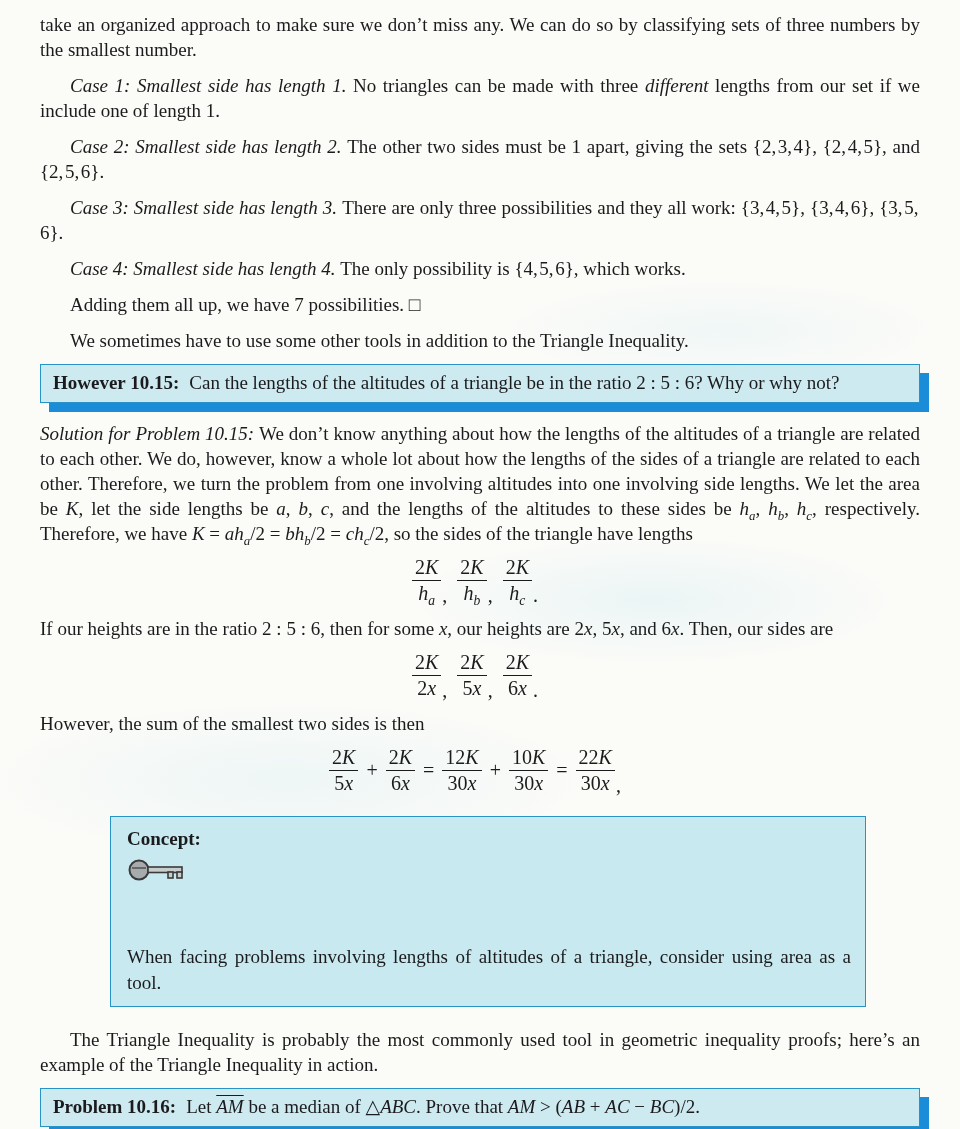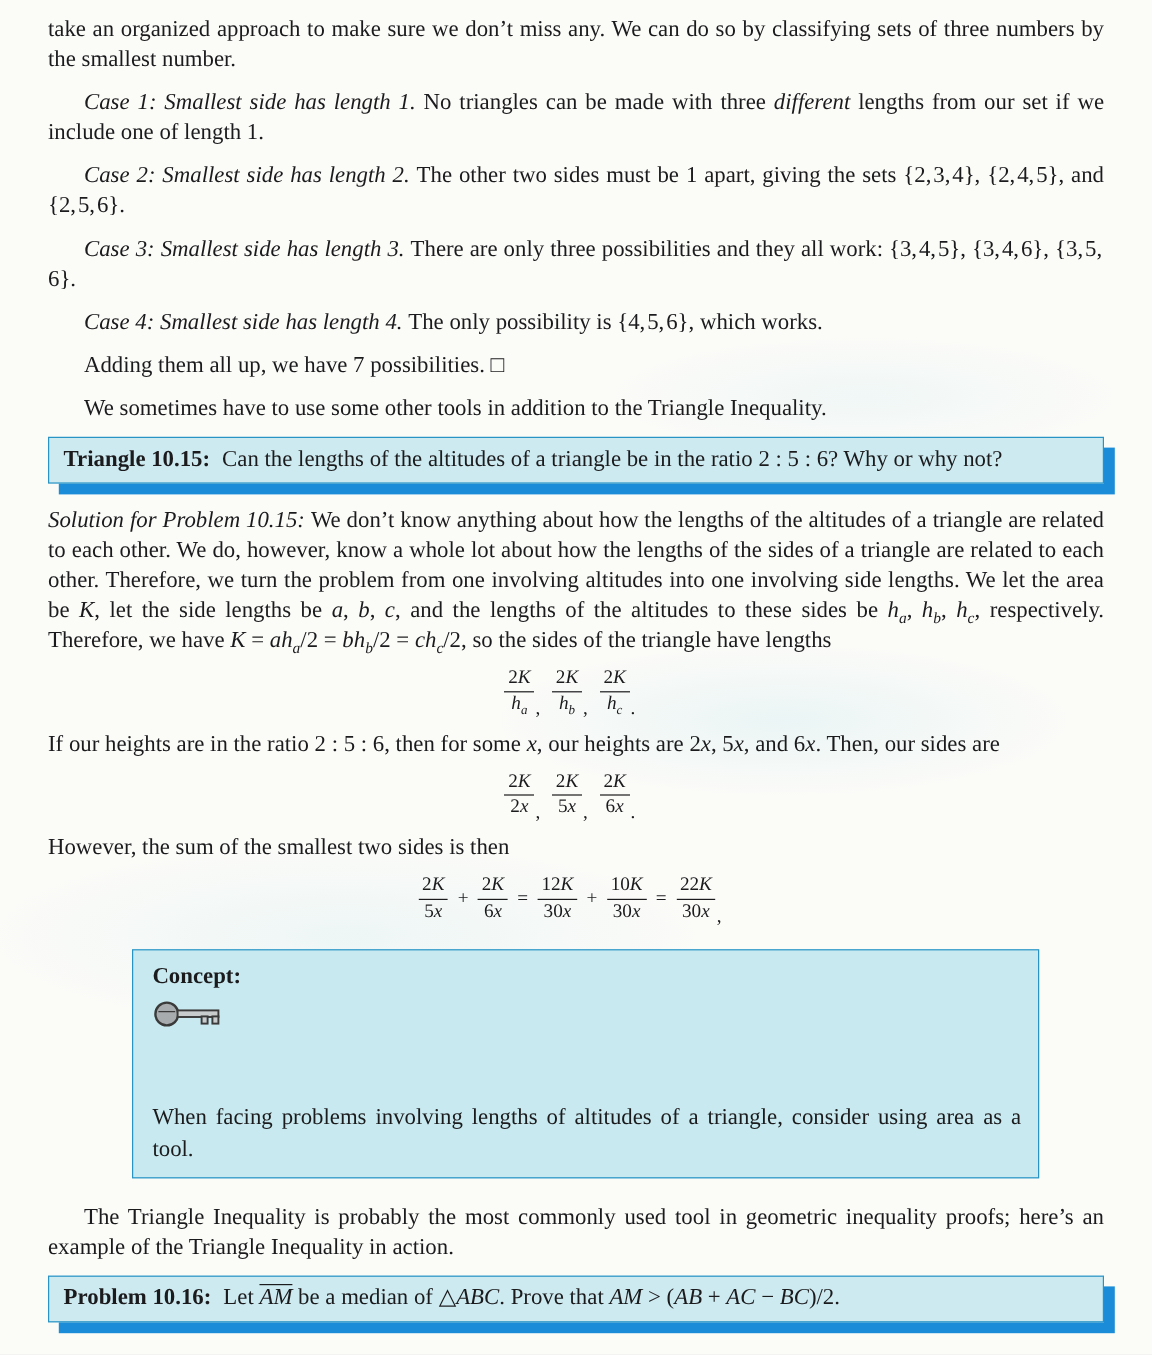--- a/index.html
+++ b/index.html
@@ -31,21 +31,21 @@
     border:1.5px solid #2894c6;
     box-shadow:9px 9px 0 0 #1b8cd8;
     padding:5px 12px 6px 12px;
     margin:4px 0 18px 0;
     line-height:26px;
   }
   .pbox .plabel{font-weight:bold;margin-right:10px;}
   .eq{
     text-align:center;
     margin:10px 0 12px 0;
-    font-size:16px;
+    font-size:20px;
     line-height:normal;
   }
   .frac{display:inline-block;vertical-align:middle;text-align:center;line-height:1.05;}
   .frac .num{display:block;padding:0 3px 2px 3px;border-bottom:1.6px solid #1b1b1d;}
   .frac .den{display:block;padding:2px 3px 0 3px;}
   .op{display:inline-block;vertical-align:middle;margin:0 8px;}
   .op.low{margin:0 10px 0 1px;transform:translateY(15px);}
   sub{font-size:0.68em;line-height:0;}
   .ovl{text-decoration:overline;}
   .concept-box{
@@ -77,21 +77,21 @@
   <p class="ind"><span class="lead">Case 2: Smallest side has length 2.</span><span>The other two sides must be 1 apart, giving the sets {2, 3, 4}, {2, 4, 5}, and {2, 5, 6}.</span></p>
 
   <p class="ind"><span class="lead">Case 3: Smallest side has length 3.</span><span>There are only three possibilities and they all work: {3, 4, 5}, {3, 4, 6}, {3, 5, 6}.</span></p>
 
   <p class="ind"><span class="lead">Case 4: Smallest side has length 4.</span><span>The only possibility is {4, 5, 6}, which works.</span></p>
 
   <p class="ind">Adding them all up, we have 7 possibilities. □</p>
 
   <p class="ind">We sometimes have to use some other tools in addition to the Triangle Inequality.</p>
 
-  <div class="pbox"><span class="plabel">Triangle 10.15:</span><span>Can the lengths of the altitudes of a triangle be in the ratio 2 : 5 : 6?  Why or why not?</span></div>
+  <div class="pbox"><span class="plabel">However 10.15:</span><span>Can the lengths of the altitudes of a triangle be in the ratio 2 : 5 : 6?  Why or why not?</span></div>
 
   <p><span class="lead">Solution for Problem 10.15:</span><span>We don’t know anything about how the lengths of the altitudes of a triangle are related to each other.  We do, however, know a whole lot about how the lengths of the sides of a triangle are related to each other.  Therefore, we turn the problem from one involving altitudes into one involving side lengths.  We let the area be <i>K</i>, let the side lengths be <i>a</i>, <i>b</i>, <i>c</i>, and the lengths of the altitudes to these sides be <i>h<sub>a</sub></i>, <i>h<sub>b</sub></i>, <i>h<sub>c</sub></i>, respectively.  Therefore, we have <i>K</i> = <i>ah<sub>a</sub></i>/2 = <i>bh<sub>b</sub></i>/2 = <i>ch<sub>c</sub></i>/2, so the sides of the triangle have lengths</span></p>
 
   <div class="eq"><span class="frac"><span class="num">2<i>K</i></span><span class="den"><i>h<sub>a</sub></i></span></span><span class="op low">,</span><span class="frac"><span class="num">2<i>K</i></span><span class="den"><i>h<sub>b</sub></i></span></span><span class="op low">,</span><span class="frac"><span class="num">2<i>K</i></span><span class="den"><i>h<sub>c</sub></i></span></span><span class="op low">.</span></div>
 
   <p>If our heights are in the ratio 2 : 5 : 6, then for some <i>x</i>, our heights are 2<i>x</i>, 5<i>x</i>, and 6<i>x</i>.  Then, our sides are</p>
 
   <div class="eq"><span class="frac"><span class="num">2<i>K</i></span><span class="den">2<i>x</i></span></span><span class="op low">,</span><span class="frac"><span class="num">2<i>K</i></span><span class="den">5<i>x</i></span></span><span class="op low">,</span><span class="frac"><span class="num">2<i>K</i></span><span class="den">6<i>x</i></span></span><span class="op low">.</span></div>
 
   <p>However, the sum of the smallest two sides is then</p>

